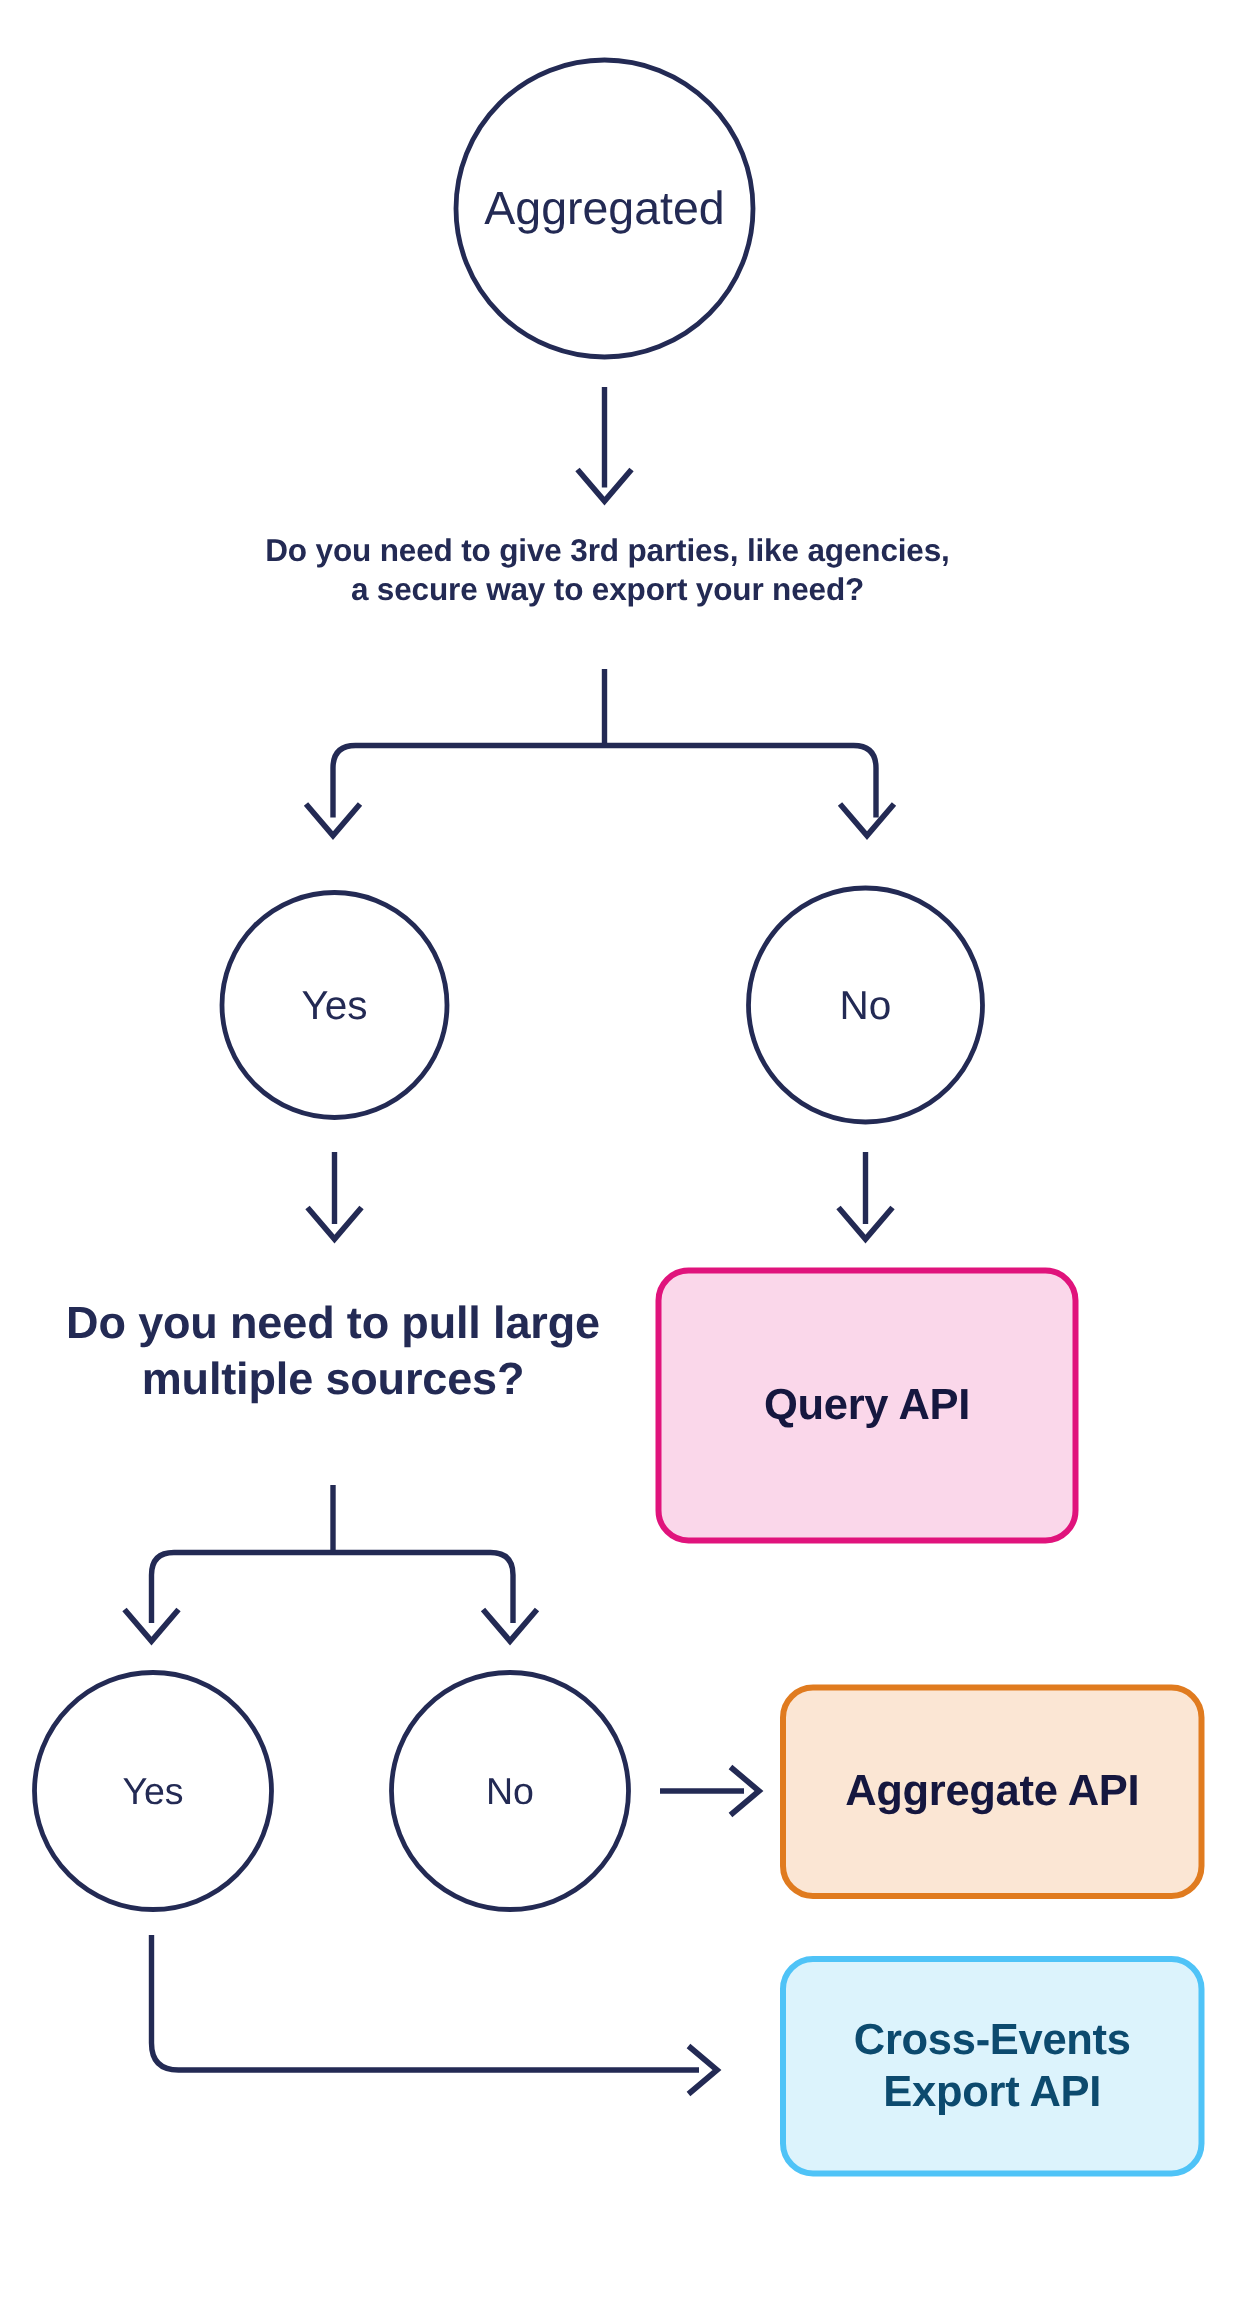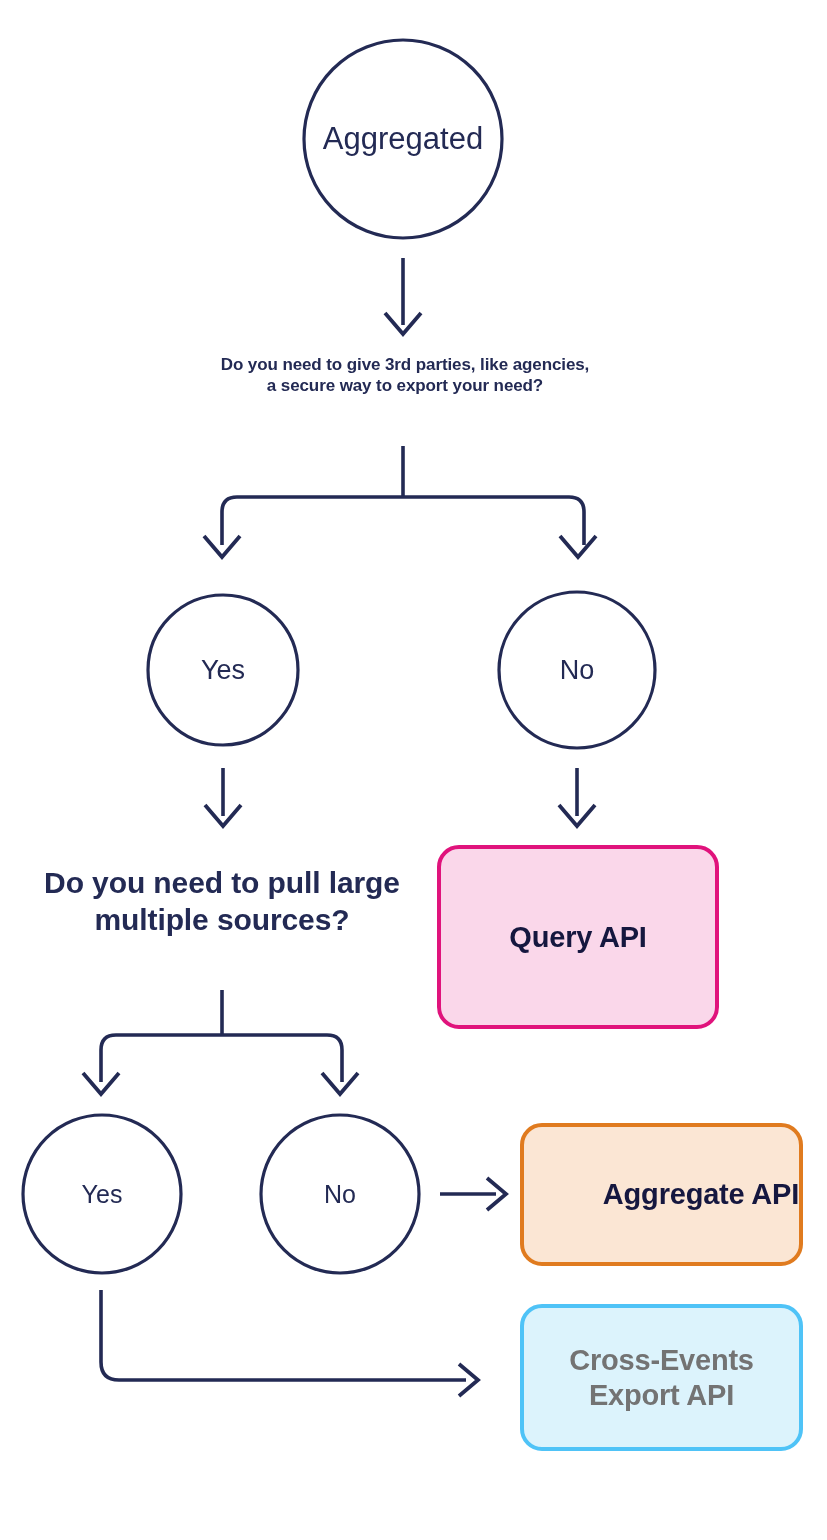--- a/index.html
+++ b/index.html
@@ -60,21 +60,21 @@
     font-family: "Liberation Sans", sans-serif;
     font-weight: bold;
     text-align: center;
     line-height: 1.22;
     letter-spacing: -0.1px;
   }
   #question-1 {
     left: 40px;
     top: 355px;
     width: 730px;
-    font-size: 17px;
+    font-size: 21px;
   }
   #question-2 {
     left: 22px;
     top: 865px;
     width: 400px;
     font-size: 30px;
   }
 
   .outcome-box {
     position: absolute;
@@ -170,24 +170,24 @@
 
   <div class="question" id="question-2" style="color: rgb(35, 42, 84);">
     <div>Do you need to pull large</div>
     <div>multiple sources?</div>
   </div>
 
   <div class="outcome-box" id="box-query" style="border-color: rgb(224, 19, 124); background-color: rgb(250, 215, 234);">
     <span class="outcome-label" style="color: rgb(21, 23, 63);">Query API</span>
   </div>
 
-  <div class="outcome-box" id="box-aggregate" style="border-color: rgb(224, 123, 31); background-color: rgb(251, 230, 212); justify-content: flex-end;">
+  <div class="outcome-box" id="box-aggregate" style="border-color: rgb(224, 123, 31); background-color: rgb(251, 230, 212);">
     <span class="outcome-label" style="color: rgb(21, 23, 63);">Aggregate API</span>
   </div>
 
   <div class="outcome-box" id="box-cross-events" style="border-color: rgb(79, 195, 247); background-color: rgb(220, 243, 252);">
-    <span class="outcome-label" style="color: #737373;">
+    <span class="outcome-label" style="color: #0c4a6e;">
       <span>Cross-Events</span><br>
       <span>Export API</span>
     </span>
   </div>
 
 </div>
 
 </body></html>

